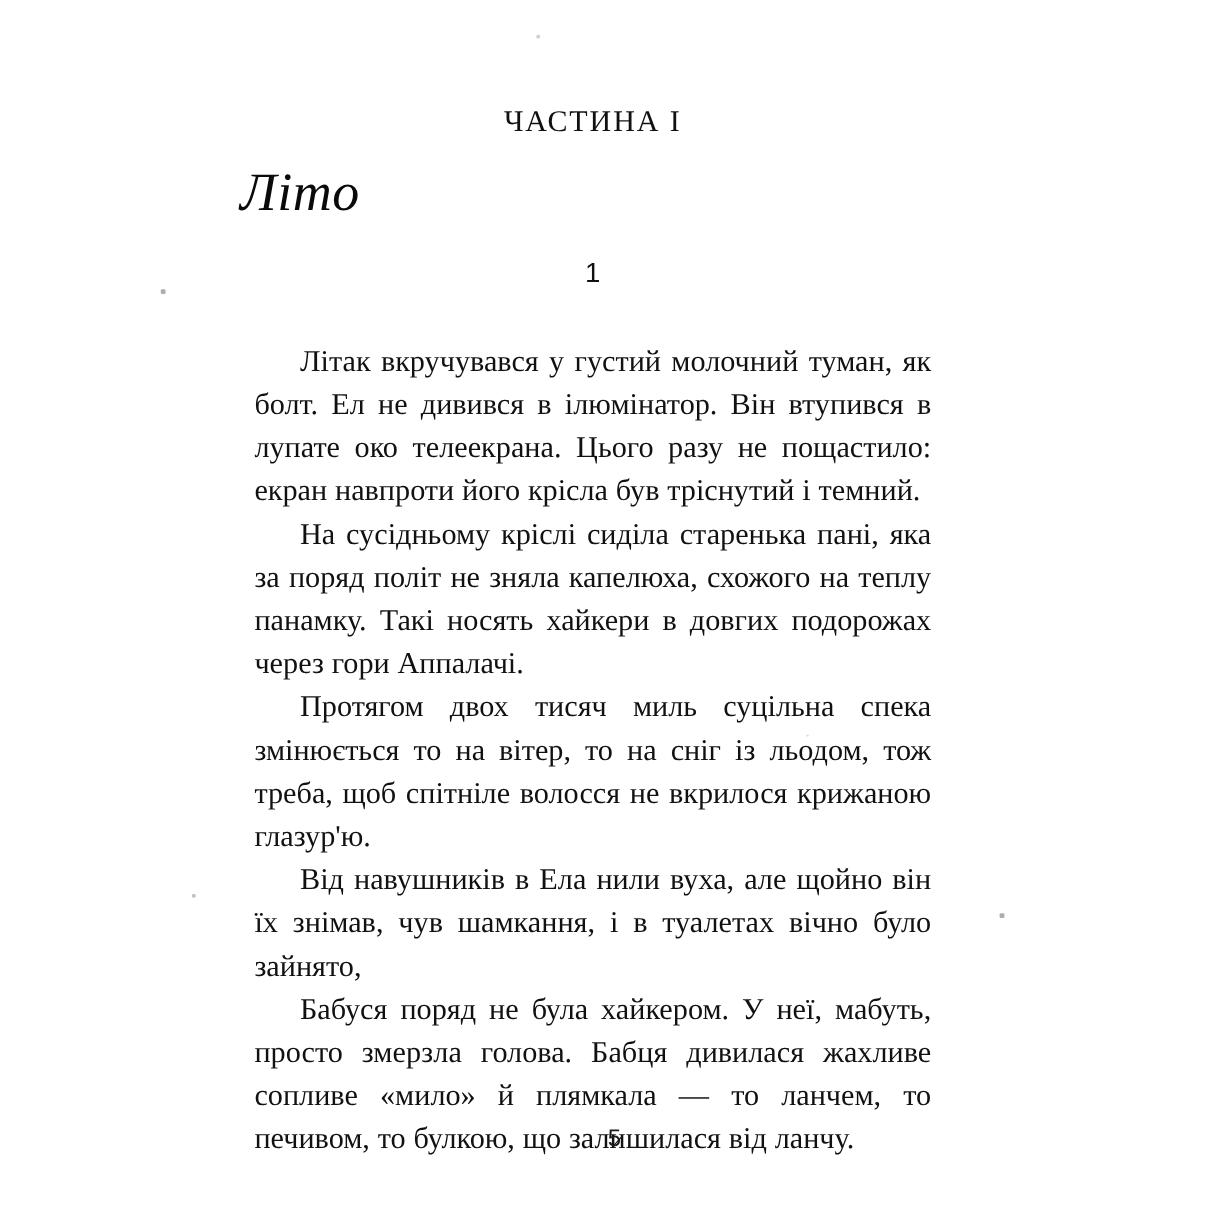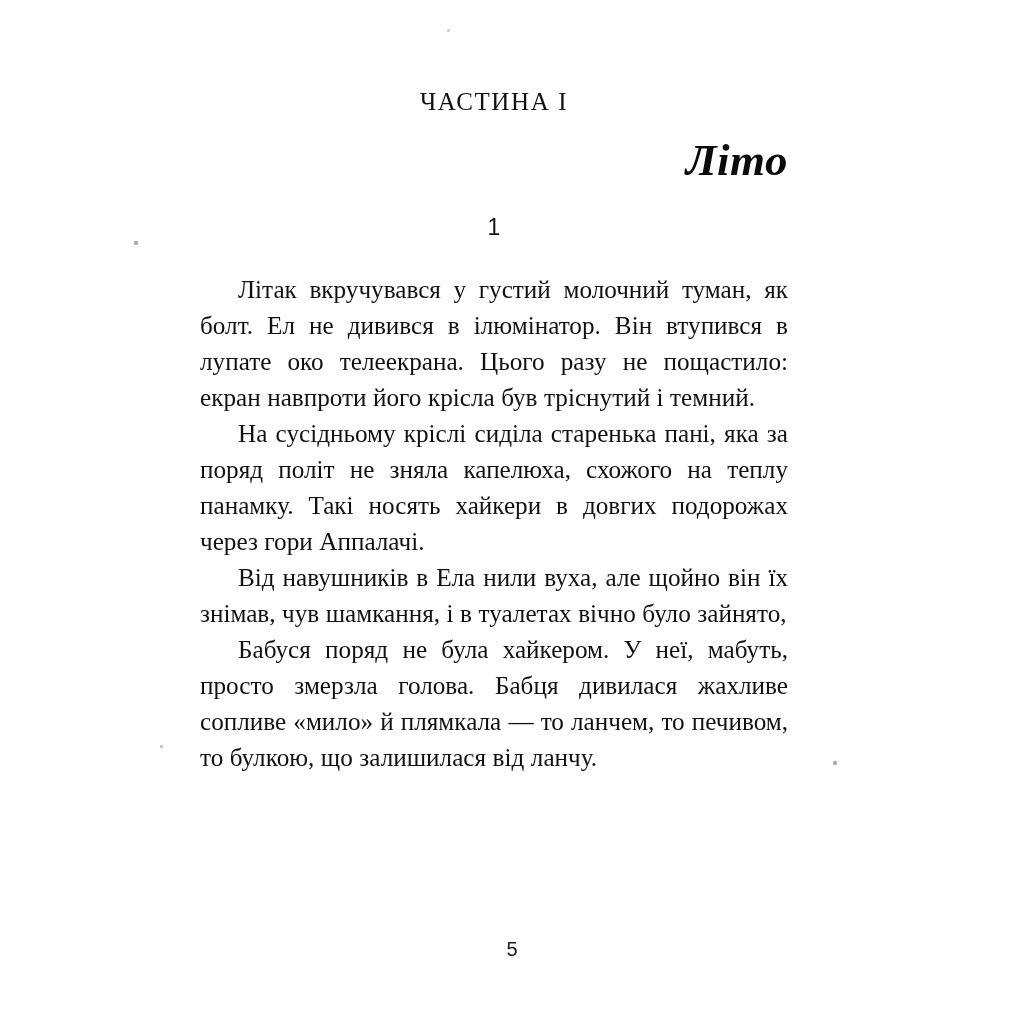--- a/index.html
+++ b/index.html
@@ -34,43 +34,43 @@
     font-size: 25px;
     font-weight: 400;
     letter-spacing: 1.6px;
     color: #111111;
     line-height: 1.1;
   }
 
   .part-title {
     margin: 0;
     padding-top: 20px;
-    text-align: right;
+    text-align: left;
     font-family: "Liberation Serif", "DejaVu Serif", serif;
     font-size: 45px;
-    font-weight: 700;
+    font-weight: 400;
     font-style: italic;
     letter-spacing: 0.5px;
     color: #0a0a0a;
     line-height: 1.1;
   }
 
   .chapter-number {
     margin: 0;
     padding-top: 30px;
     text-align: center;
     font-family: "Liberation Sans", "DejaVu Sans", sans-serif;
     font-size: 23px;
     font-weight: 400;
     color: #111111;
     line-height: 1.1;
   }
 
   .body-text {
-    margin: 0;
+    margin: 12px;
     padding-top: 32px;
   }
 
   .body-text p {
     margin: 0;
     font-size: 25.2px;
     line-height: 36px;
     text-align: justify;
     text-justify: inter-word;
     text-indent: 38px;
@@ -112,20 +112,21 @@
 
     <h2 class="part-label">ЧАСТИНА I</h2>
 
     <h1 class="part-title">Літо</h1>
 
     <div class="chapter-number">1</div>
 
     <div class="body-text">
       <p>Літак вкручувався у густий молочний туман, як болт. Ел не дивився в ілюмінатор. Він втупився в лупате око телеекрана. Цього разу не пощастило: екран навпроти його крісла був тріснутий і темний.</p>
       <p>На сусідньому кріслі сиділа старенька пані, яка за поряд політ не зняла капелюха, схожого на теплу панамку. Такі носять хайкери в довгих подорожах через гори Аппалачі.</p>
+      <p>Протягом двох тисяч миль суцільна спека змінюється то на вітер, то на сніг із льодом, тож треба, щоб спітніле волосся не вкрилося крижаною глазур'ю.</p>
       <p>Від навушників в Ела нили вуха, але щойно він їх знімав, чув шамкання, і в туалетах вічно було зайнято,</p>
       <p>Бабуся поряд не була хайкером. У неї, мабуть, просто змерзла голова. Бабця дивилася жахливе сопливе «мило» й плямкала — то ланчем, то печивом, то булкою, що залишилася від ланчу.</p>
     </div>
 
   </div>
 
   <div class="folio">5</div>
 
   <div class="speck" style="left:447px; top:29px;  width:3px; height:3px; opacity:0.45;"></div>
   <div class="speck" style="left:134px; top:241px; width:4px; height:4px; opacity:0.8;"></div>

